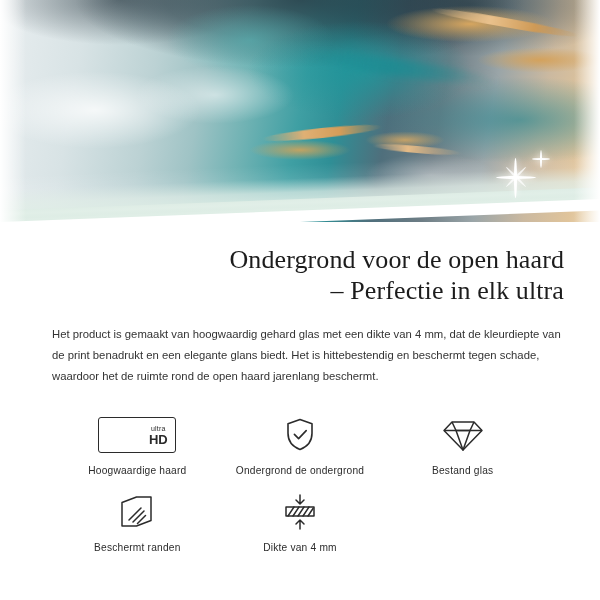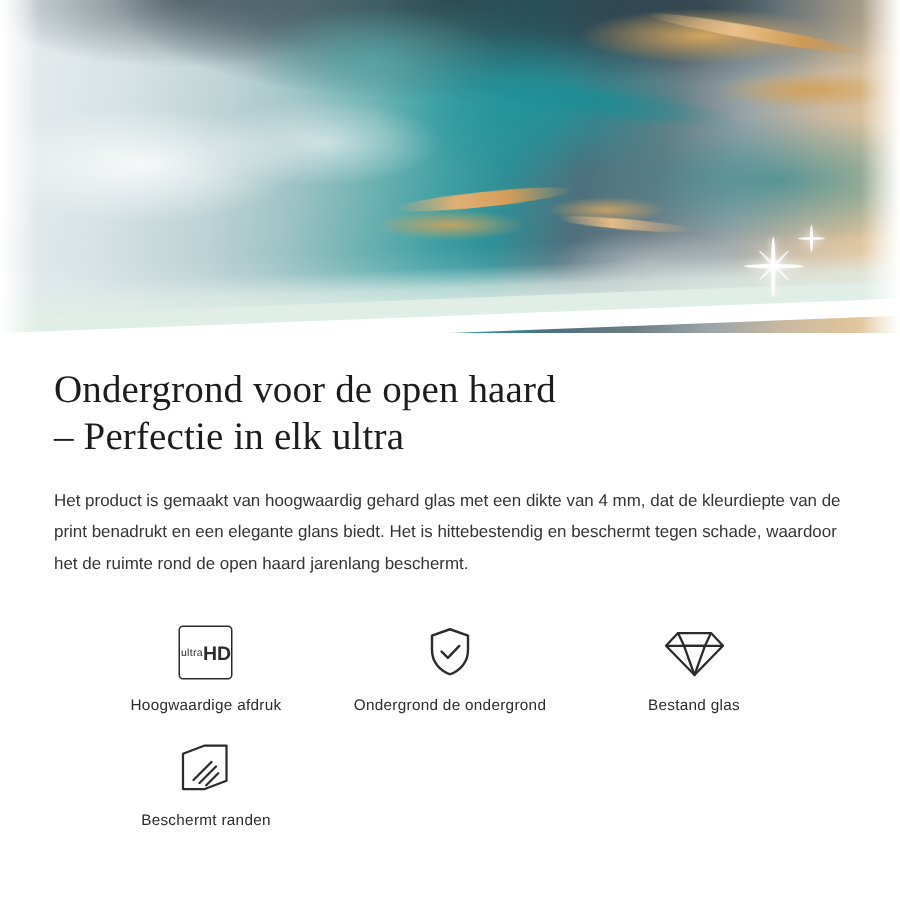--- a/index.html
+++ b/index.html
@@ -150,27 +150,28 @@
     box-sizing: border-box;
   }
   .headline {
     margin: 22px 0 0 0;
     font-family: "Liberation Serif", serif;
     font-size: 26px;
     line-height: 31px;
     color: #1c1c1c;
     font-weight: 400;
     letter-spacing: .1px;
+    text-align: right;
   }
   .headline .ln {
     display: block;
     white-space: nowrap;
   }
   .body-copy {
-    margin: 18px 0 0 0;
+    margin: 18px 0 0 16px;
     font-size: 11.3px;
     line-height: 21px;
     color: #333333;
     max-width: 528px;
   }
 
   
   .features {
     margin-top: 26px;
     display: grid;
@@ -196,24 +197,25 @@
     font-size: 10.2px;
     color: #2b2b2b;
     letter-spacing: .2px;
   }
   .hd-box {
     width: 34px;
     height: 34px;
     border: 1.6px solid #2b2b2b;
     border-radius: 3px;
     display: flex;
-    flex-direction: row;
+    flex-direction: column;
     align-items: center;
     justify-content: center;
     line-height: 1;
+    padding-left: 42px;
   }
   .hd-box .t1 {
     font-size: 7px;
     letter-spacing: .2px;
     color: #2b2b2b;
   }
   .hd-box .t2 {
     font-size: 13px;
     font-weight: bold;
     color: #2b2b2b;
@@ -269,21 +271,21 @@
     <div class="features">
 
 
       <div class="feature">
         <div class="feature-icon">
           <div class="hd-box">
             <span class="t1">ultra</span>
             <span class="t2">HD</span>
           </div>
         </div>
-        <div class="feature-label">Hoogwaardige afdruk</div>
+        <div class="feature-label">Hoogwaardige haard</div>
       </div>
 
       <div class="feature">
         <div class="feature-icon">
           <svg width="40" height="42" viewBox="0 0 40 42" fill="none" stroke="#2b2b2b" stroke-width="1.6" stroke-linejoin="round" stroke-linecap="round">
             <path d="M20 5.5l12 4.2v9.6c0 8-5.1 13.6-12 16.2-6.9-2.6-12-8.2-12-16.2V9.7z"></path>
             <path d="M14.4 20.4l4.2 4.2 7.6-8"></path>
           </svg>
         </div>
         <div class="feature-label">Ondergrond de ondergrond</div>
@@ -304,16 +306,27 @@
       <div class="feature">
         <div class="feature-icon">
           <svg width="38" height="38" viewBox="0 0 38 38" fill="none" stroke="#2b2b2b" stroke-width="1.5" stroke-linecap="round" stroke-linejoin="round">
             <path d="M4 33V9.5L18.5 4H33v23.5L18.5 33z"></path>
             <path d="M11 27l12-12M15 29l11-11M19.5 30.5l8-8"></path>
           </svg>
         </div>
         <div class="feature-label">Beschermt randen</div>
       </div>
 
+      <div class="feature">
+        <div class="feature-icon">
+          <svg width="44" height="40" viewBox="0 0 44 40" fill="none" stroke="#2b2b2b" stroke-width="1.5" stroke-linecap="round" stroke-linejoin="round">
+            <path d="M22 3v8M18 8l4 4 4-4"></path>
+            <rect x="8" y="15" width="28" height="9"></rect>
+            <path d="M10 24l6-9M15 24l6-9M20 24l6-9M25 24l6-9M30 24l5-7.5"></path>
+            <path d="M22 37v-8M18 32l4-4 4 4"></path>
+          </svg>
+        </div>
+        <div class="feature-label">Dikte van 4 mm</div>
+      </div>
 
     </div>
   </div>
 </div>
 
 </body></html>

